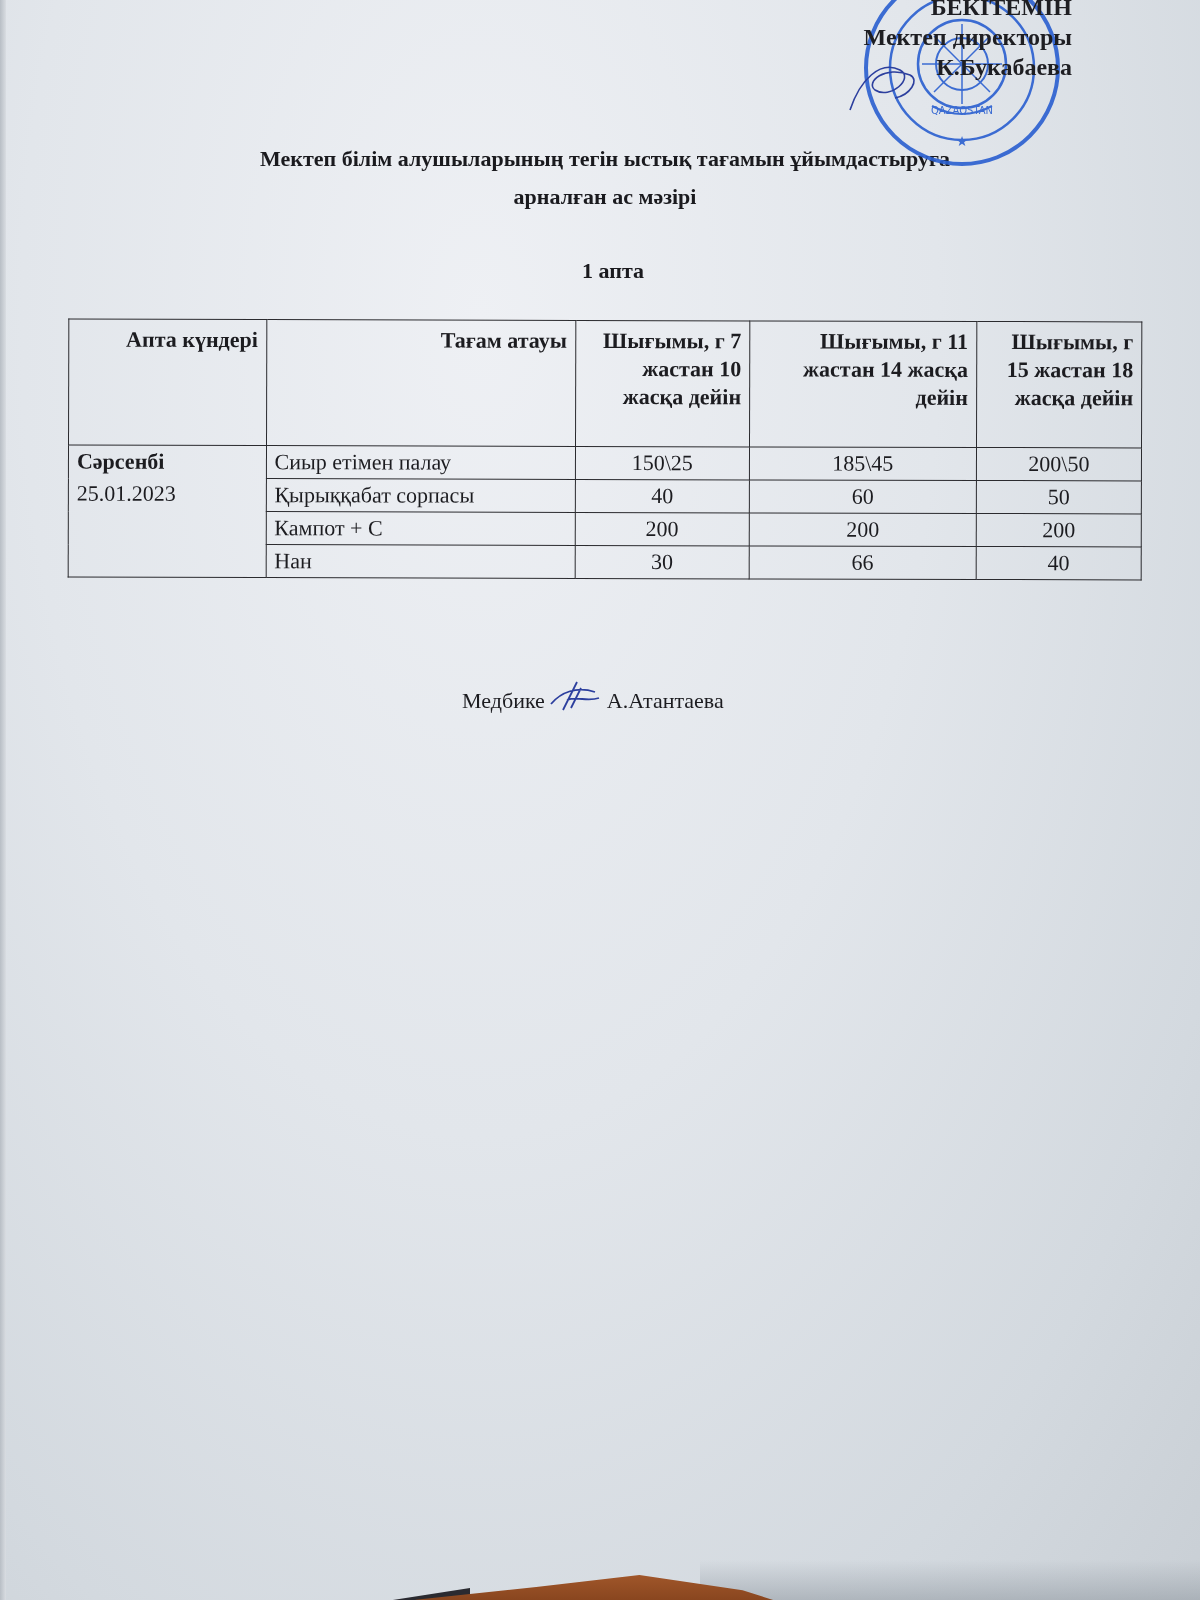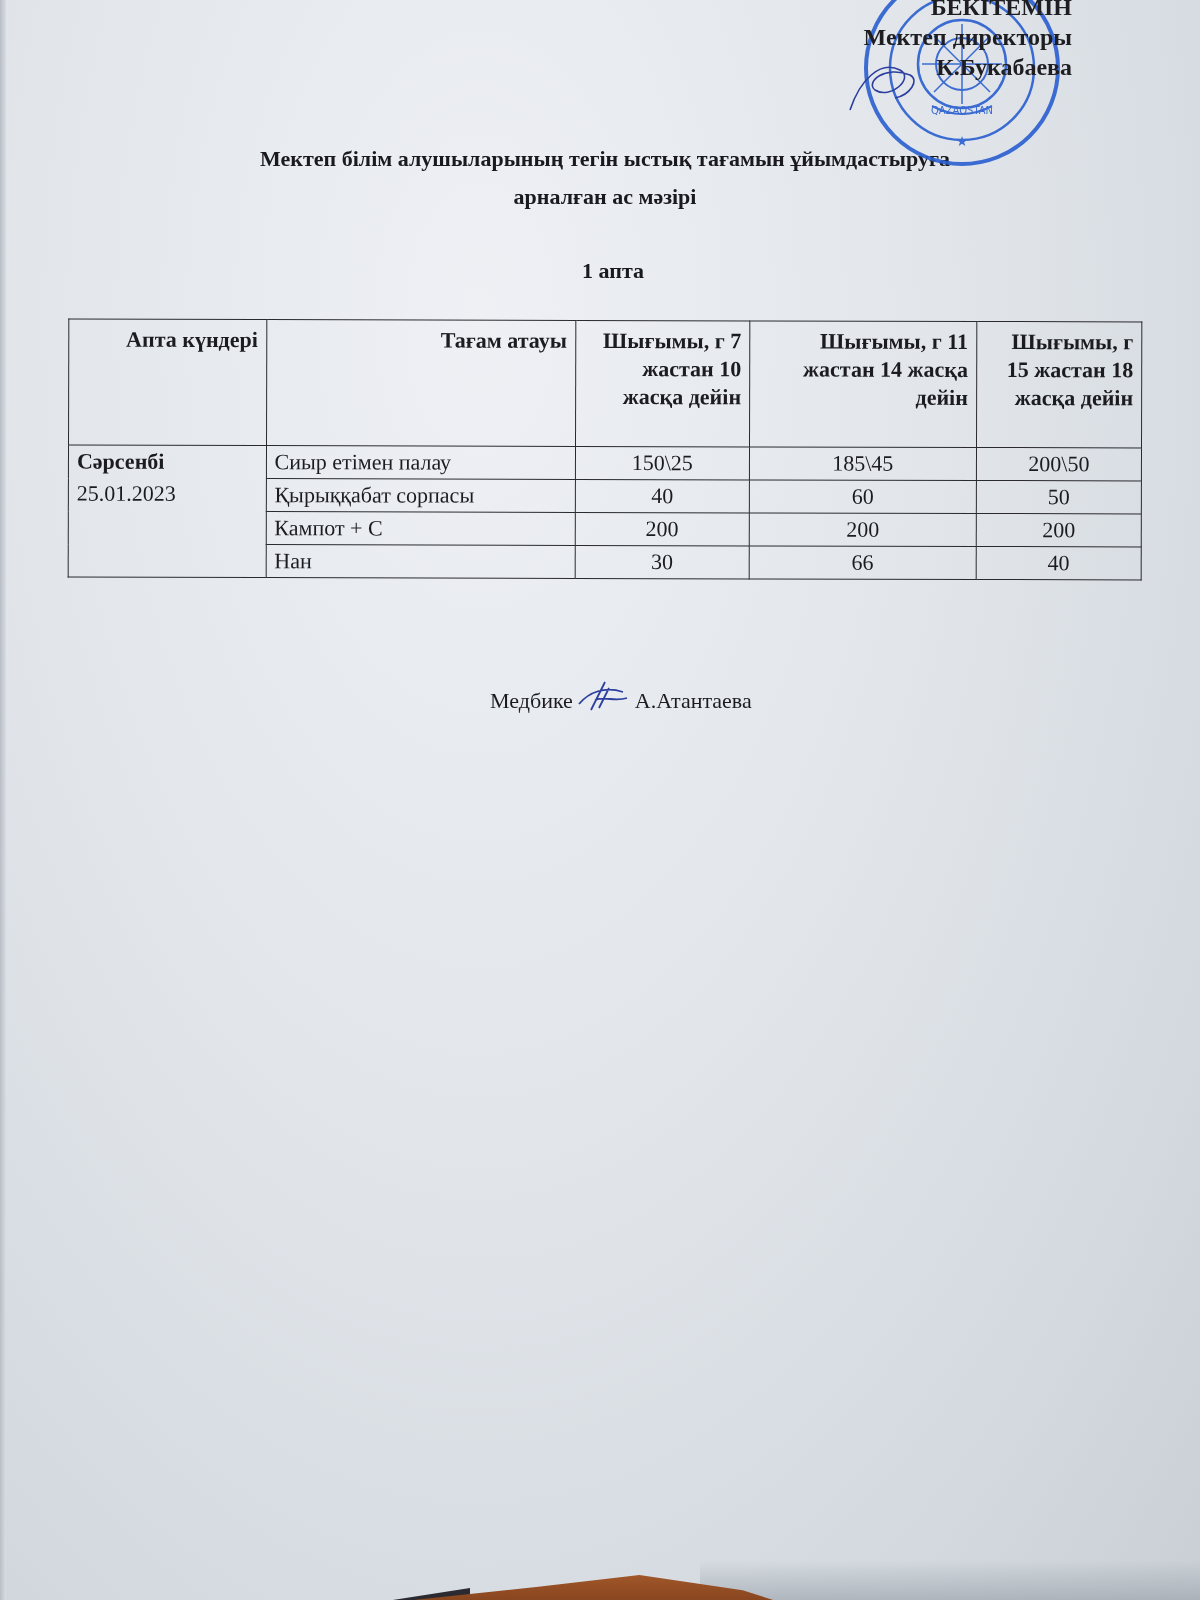--- a/index.html
+++ b/index.html
@@ -77,21 +77,21 @@
     table.menu td { line-height: 32px; }
     td.day-cell { padding-left: 10px; line-height: 28px; }
     td.day-cell .day-name { font-weight: bold; display: block; }
     td.num { text-align: center; }
 
     
     .staff {
       position: absolute; left: 462px; top: 684px; font-size: 22px; line-height: 34px; color: #1c1c20;
     }
     .staff-row { display: flex; align-items: center; white-space: nowrap; }
-    .staff-row .role { display: inline-block; margin-left: 28px; }
+    .staff-row .role { display: inline-block; }
     .staff-row .sig { display: inline-block; width: 56px; height: 34px; margin: 0 4px 0 2px; }
     .staff-row .sig svg { width: 56px; height: 40px; margin-top: -6px; }
   </style>
 </head>
 <body>
 
 <div class="paper"></div>
 <div class="left-strip"></div>
 <div class="curl-shadow"></div>
 <div class="wood-dark"></div>

